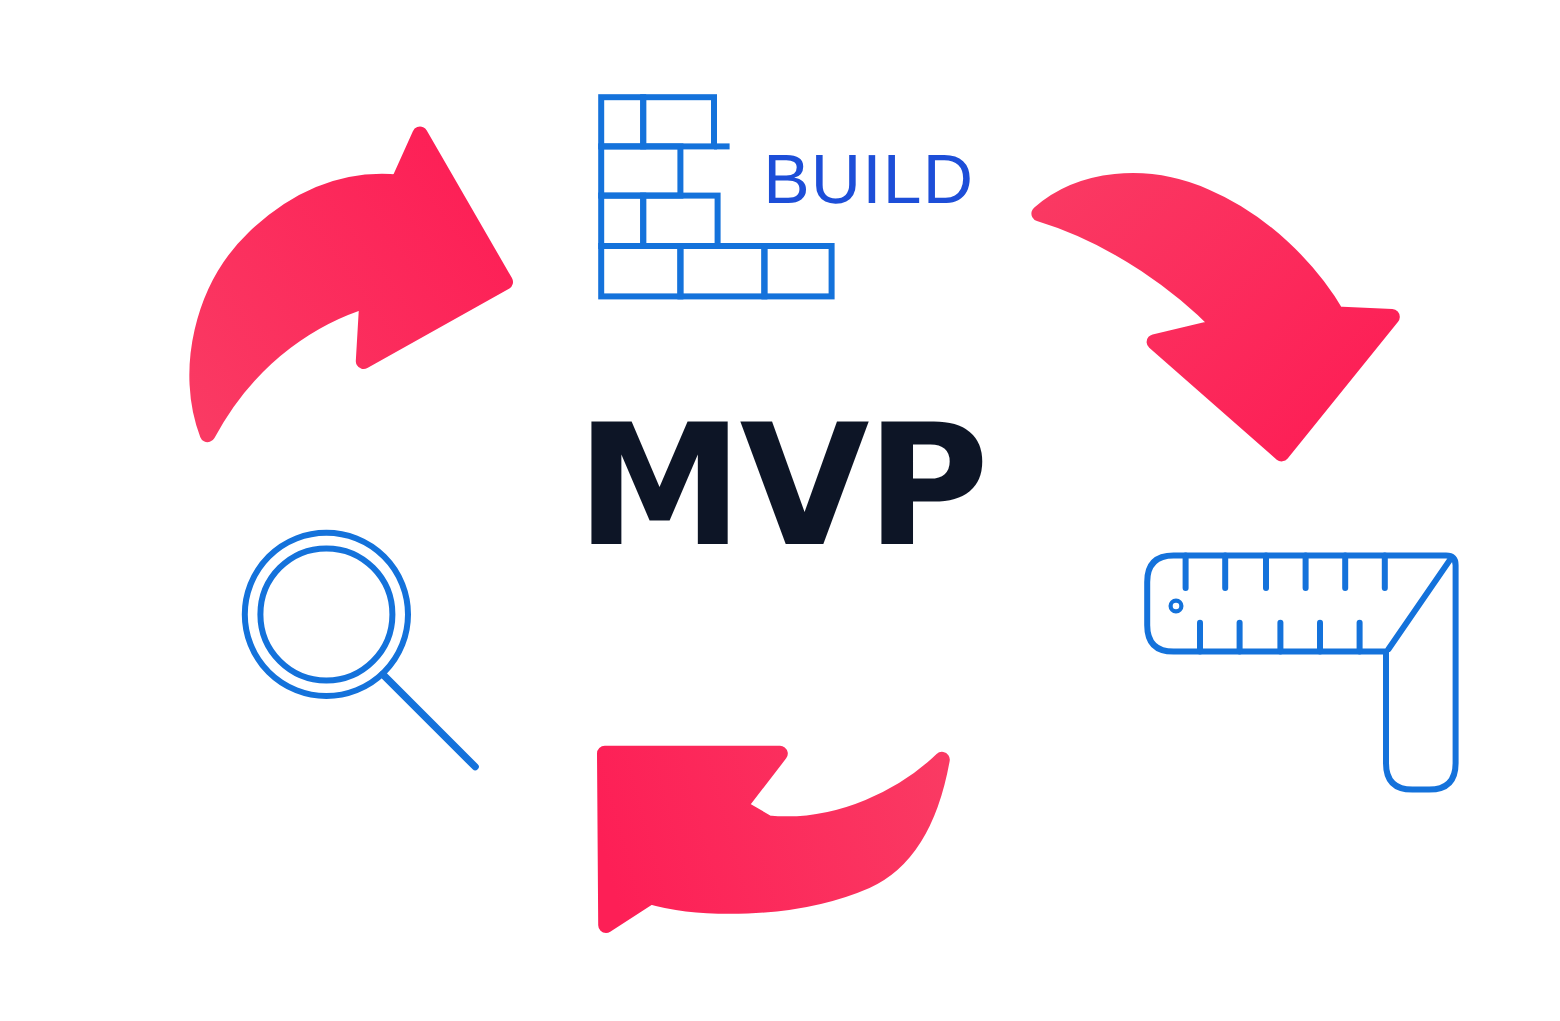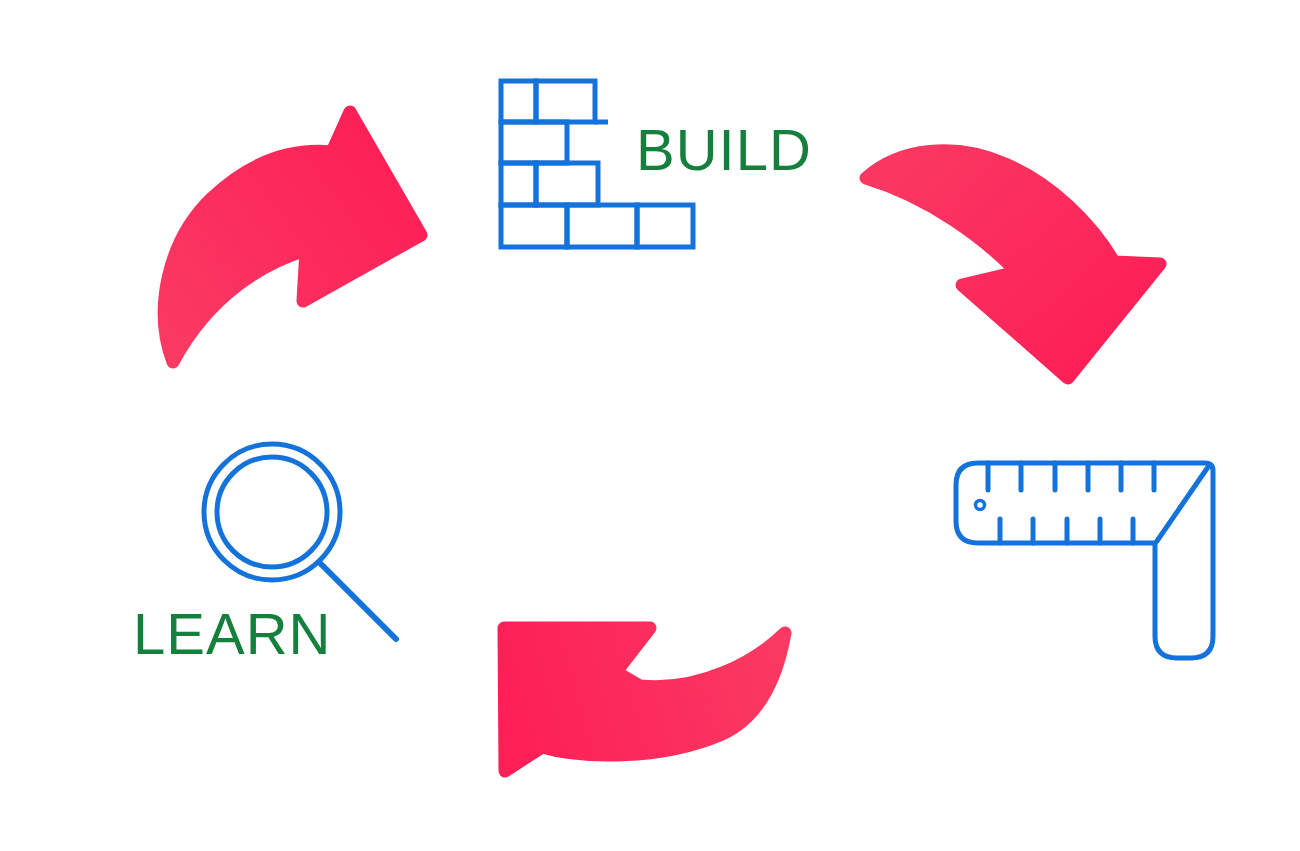--- a/index.html
+++ b/index.html
@@ -7,21 +7,21 @@
     position: relative;
     width: 1300px;
     height: 851px;
     background: #ffffff;
     overflow: hidden;
     font-family: "Liberation Sans", sans-serif;
   }
   #diagram-svg { position: absolute; left: 0; top: 0; }
   .node-label {
     position: absolute;
-    color: #15803d;
+    color: #1d4ed8;
     font-size: 58px;
     font-weight: 400;
     letter-spacing: 1px;
     line-height: 58px;
     white-space: nowrap;
   }
   .center-title {
     position: absolute;
     left: 480px;
     top: 336px;
@@ -106,19 +106,19 @@
       <circle cx="980" cy="505" r="4.5" stroke-width="3.5"></circle>
     </g>
 
     <g fill="none" stroke="#1472DB" stroke-width="5">
       <circle cx="272" cy="512" r="68"></circle>
       <circle cx="272" cy="512" r="55"></circle>
       <line x1="319" y1="562" x2="396" y2="639" stroke-width="6" stroke-linecap="round"></line>
     </g>
   </svg>
 
+  <div class="center-title">MVP</div>
 
   <div id="label-build" class="node-label">BUILD</div>
 
 
-  <div id="label-learn" class="node-label">LEARN</div>
 
 </div>
 
 </body></html>

